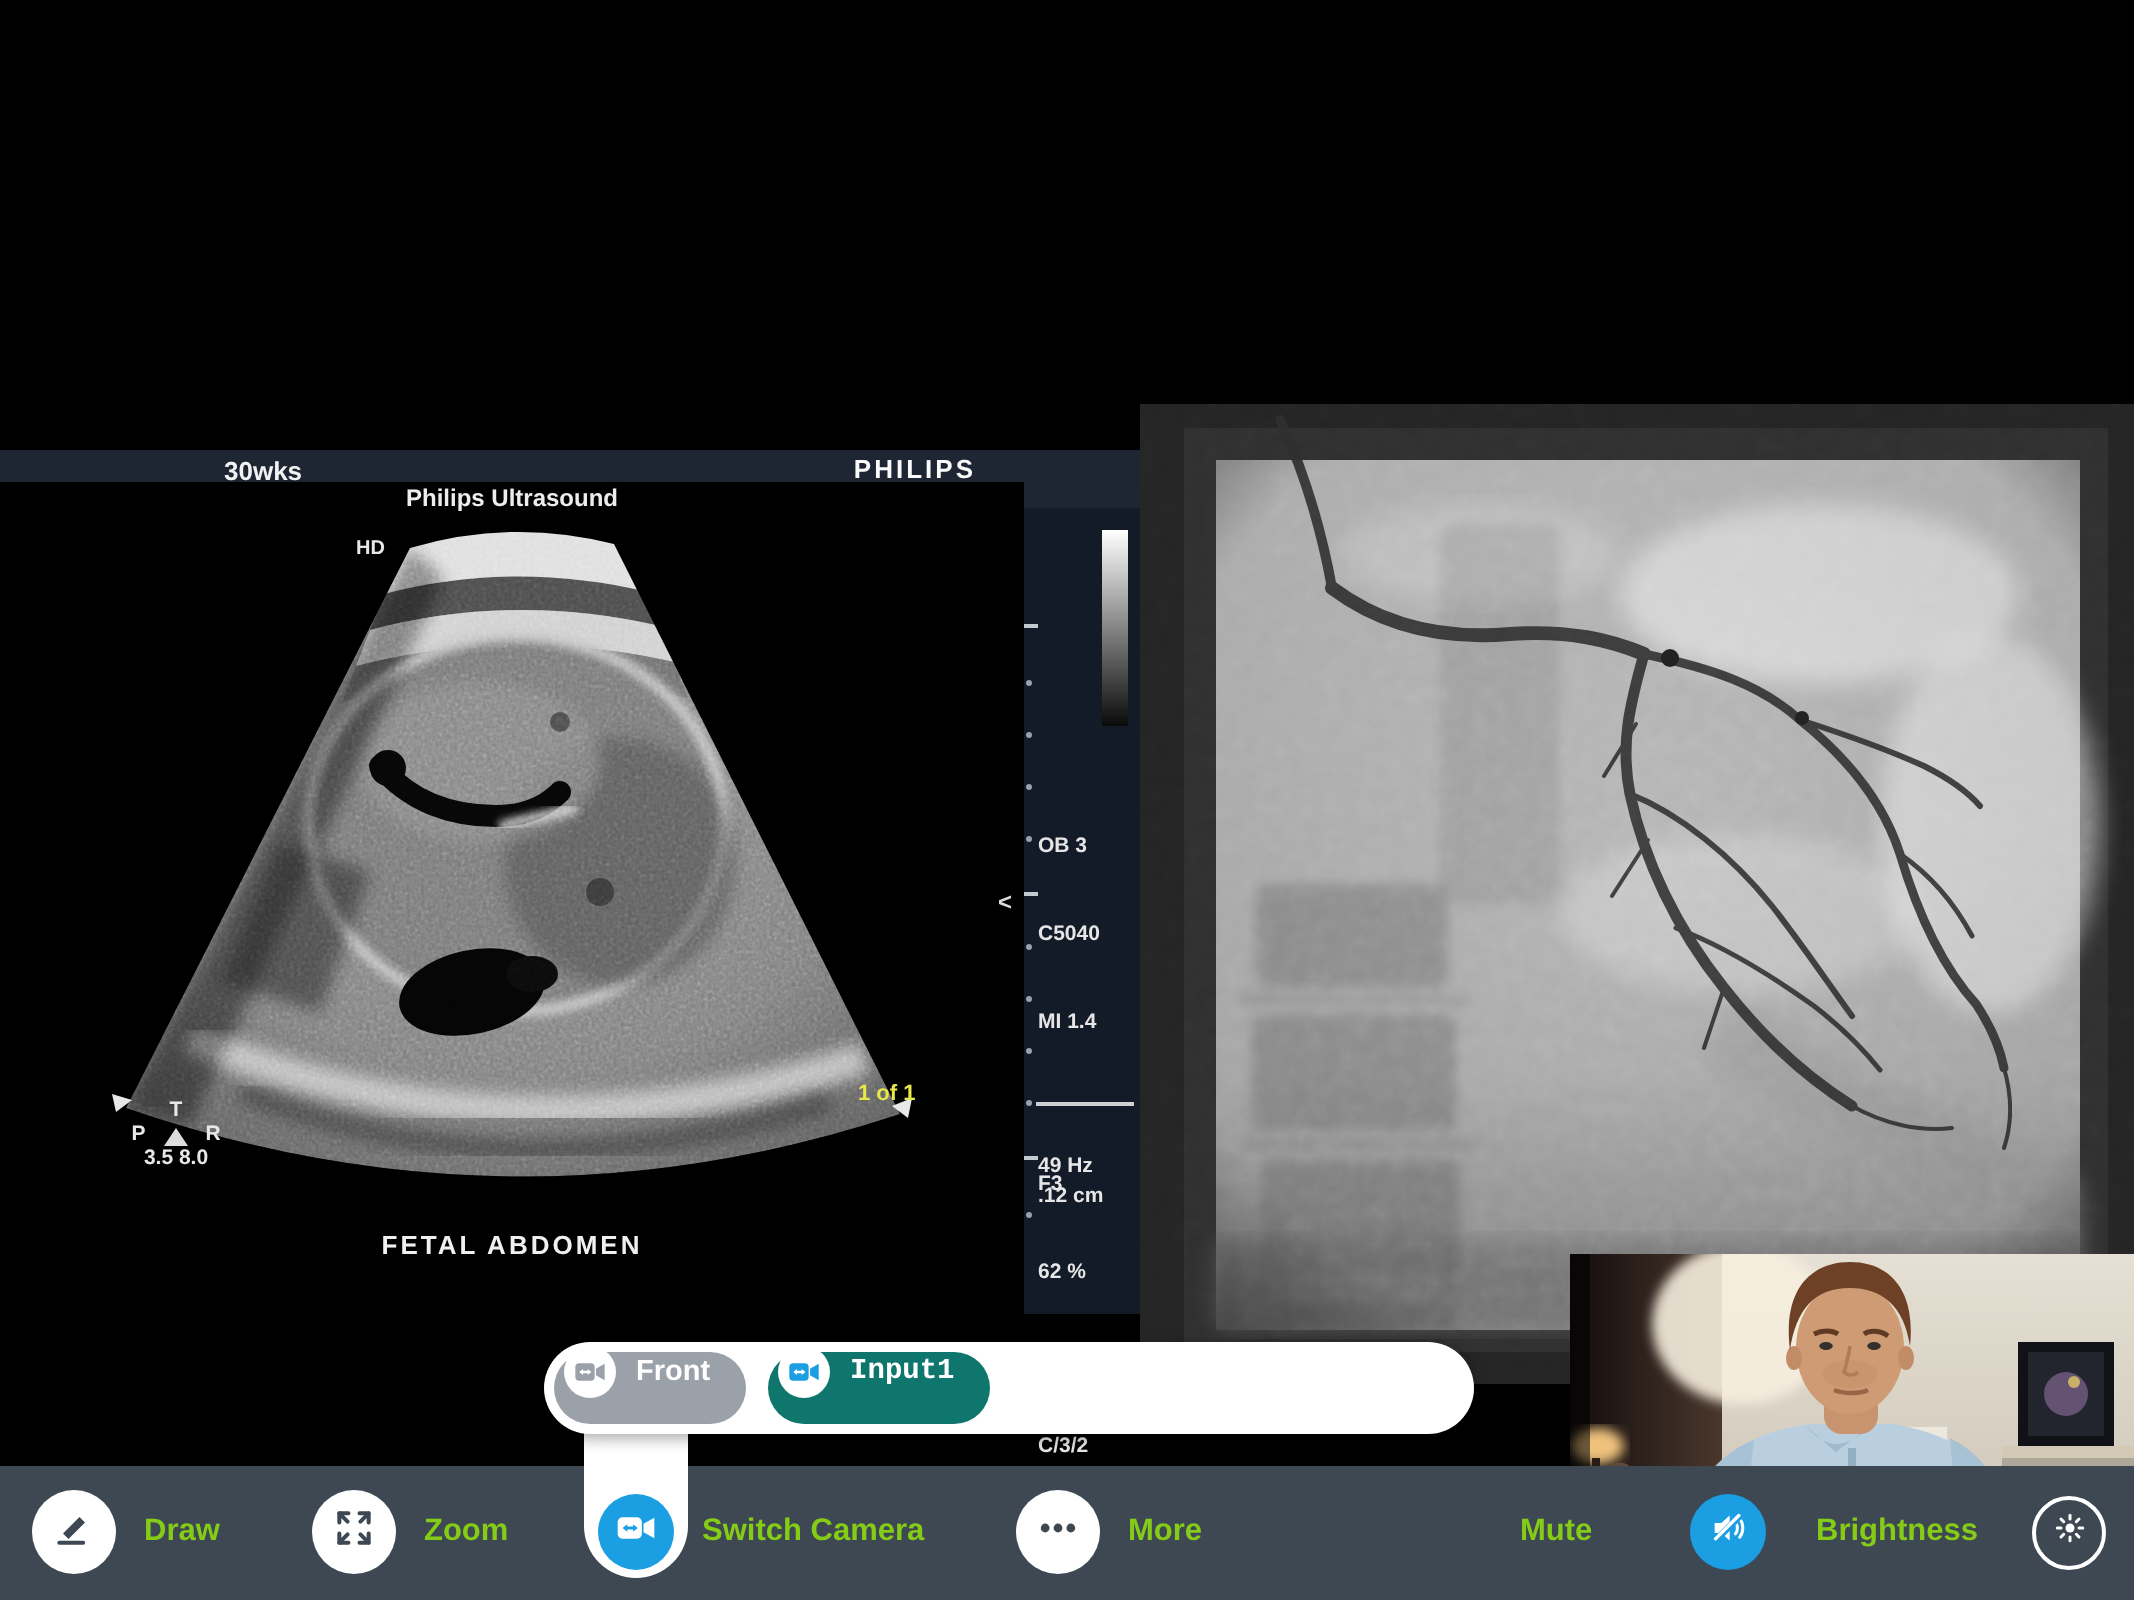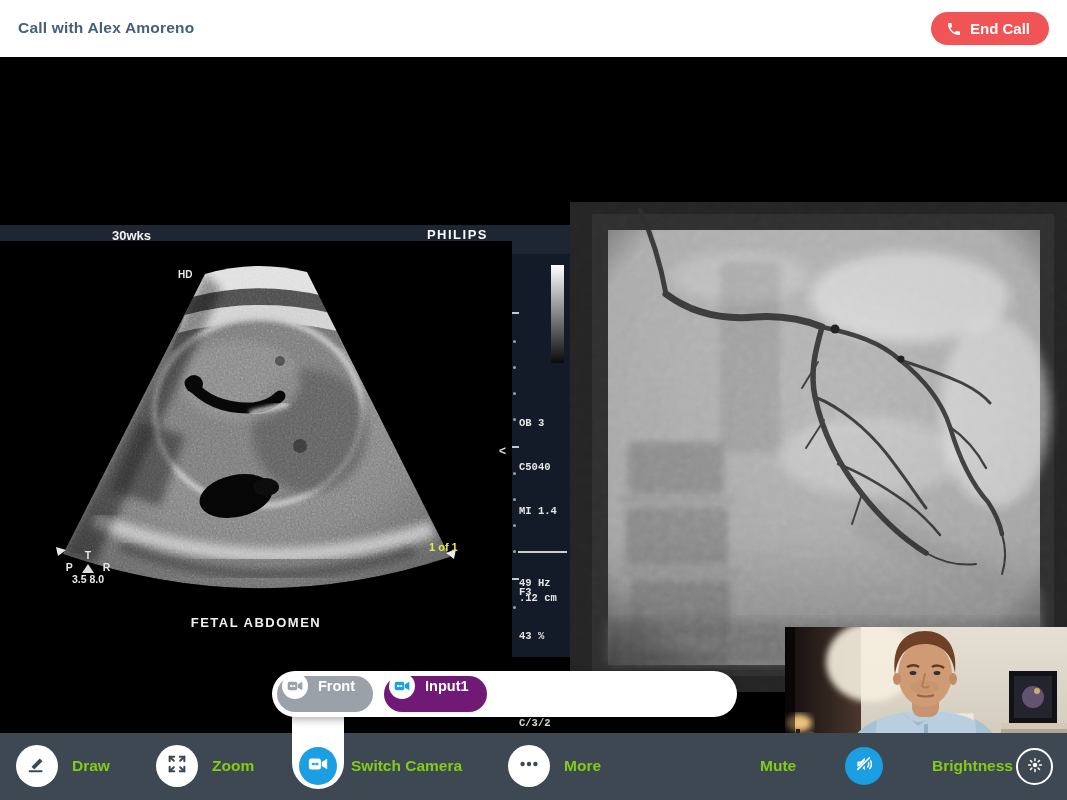--- a/index.html
+++ b/index.html
@@ -24,21 +24,21 @@
   .us-gestation { position:absolute; left:112px; top:3px; color:#f2f2f2; font-size:13px; font-weight:700; }
   .us-brand { position:absolute; right:82px; top:2px; color:#fafafa; font-size:13px; font-weight:700; letter-spacing:1.5px; }
   .us-system { position:absolute; left:0; top:17px; width:512px; text-align:center; color:#ededed;
     font-size:12px; font-weight:700; text-shadow:0 0 3px #000; z-index:3; }
   .us-scan { position:absolute; left:0; top:16px; width:512px; height:416px; background:#000; }
   .us-hd { position:absolute; left:178px; top:44px; color:#e8e8e8; font-size:10px; font-weight:700; z-index:3; }
   .us-caption { position:absolute; left:0; top:390px; width:512px; text-align:center; color:#f0f0f0;
     font-size:13px; font-weight:700; letter-spacing:1.5px; z-index:3; }
   .us-counter { position:absolute; left:429px; top:316px; color:#e8e84a; font-size:11px; font-weight:700; z-index:3; }
   .us-focus { position:absolute; left:499px; top:219px; color:#dcdcdc; font-size:12px; font-weight:700; z-index:4; }
-  .us-sidebar { position:absolute; left:512px; top:29px; width:58px; height:403px; background:#131a28;font-family:Liberation Mono, monospace; }
+  .us-sidebar { position:absolute; left:512px; top:29px; width:58px; height:403px; background:#131a28; }
   .us-gradbar { position:absolute; left:39px; top:11px; width:13px; height:98px;
     background:linear-gradient(#fff, #0a0a0a); }
   .us-ticks { position:absolute; left:0; top:0; width:8px; height:403px; }
   .us-ticks i { position:absolute; left:1px; width:3px; height:3px; background:#9aa0ad; border-radius:50%; }
   .us-ticks b { position:absolute; left:0; width:7px; height:2px; background:#c4c9d2; }
   .us-readouts { position:absolute; left:7px; top:133px; color:#e6e6e6; font-size:10.5px; font-weight:700; line-height:14.6px; white-space:pre; }
   .us-hr { width:49px; height:2px; background:#cfcfcf; margin:3px 0 3px -1px; }
   .us-readouts-bottom { position:absolute; left:7px; top:322px; color:#e6e6e6; font-size:10.5px; font-weight:700; line-height:15px; }
   .us-orient { position:absolute; left:58px; top:324px; width:60px; color:#e8e8e8; font-size:10.5px; font-weight:700; text-align:center; z-index:3; }
   .us-orient .row { display:flex; justify-content:center; gap:9px; align-items:flex-end; }
@@ -68,38 +68,27 @@
   .sc-circle { position:absolute; left:299px; top:747px; width:38px; height:38px; border-radius:50%;
     background:#1b9ee2; display:flex; align-items:center; justify-content:center; z-index:6; cursor:pointer; }
   .cam-popup { position:absolute; left:272px; top:671px; width:465px; height:46px; background:#fff;
     border-radius:23px; display:flex; align-items:center; gap:11px; padding:0 5px; z-index:6;
     box-shadow:0 2px 8px rgba(0,0,0,.35); }
   .cam-pill { height:36px; border-radius:18px; display:flex; align-items:center; gap:10px;
     padding:0 18px 16px 5px; border:none; cursor:pointer; font-family:"Liberation Sans",sans-serif; }
   .cam-pill .ic { width:26px; height:26px; border-radius:50%; background:#fff; display:flex; align-items:center; justify-content:center; }
   .cam-pill span.lbl { color:#fff; font-size:14.5px; font-weight:700; }
   .pill-gray { background:#9aa1a8; } .pill-gray .ic svg { color:#9aa1a8; }
-  .pill-blue { background:#701a75; } .pill-blue .ic svg { color:#1b9ee2; }
+  .pill-blue { background:#0f766e;font-family:Liberation Mono, monospace; } .pill-blue .ic svg { color:#1b9ee2; }
 </style>
 </head>
 <body>
 
 <div class="app">
 
-  <div class="header">
-    <div class="header-title">Call with Alex Amoreno</div>
-    <button class="end-call-btn">
-      <span>
-          <svg width="16" height="16" viewBox="0 0 24 24" fill="#fff">
-            <path d="M6.62 10.79c1.44 2.83 3.76 5.14 6.59 6.59l2.2-2.2c.27-.27.67-.36 1.02-.24 1.12.37 2.33.57 3.57.57.55 0 1 .45 1 1V20c0 .55-.45 1-1 1-9.39 0-17-7.61-17-17 0-.55.45-1 1-1h3.5c.55 0 1 .45 1 1 0 1.25.2 2.45.57 3.57.11.35.03.74-.25 1.02l-2.2 2.2z"></path>
-          </svg>
-        </span>
-      <span>End Call</span>
-    </button>
-  </div>
 
   <div class="stage">
 
     <div class="us-panel">
       <div class="us-strip"></div>
       <div class="us-gestation">30wks</div>
       <div class="us-brand">PHILIPS</div>
 
       <svg class="us-scan" width="512" height="416" viewBox="0 0 512 416">
         <defs>
@@ -152,20 +141,21 @@
           <path d="M205,33 L63,313 L95,322 L222,48 Z" fill="#000" opacity="0.4" filter="url(#soft4)"></path>
           <path d="M140,180 L110,250 L160,265 L185,195 Z" fill="#1a1a1a" opacity="0.5" filter="url(#soft4)"></path>
           <rect x="0" y="0" width="512" height="416" filter="url(#speckle)" opacity="0.5" style="mix-blend-mode:overlay"></rect>
           <rect x="0" y="0" width="512" height="416" filter="url(#speckle)" opacity="0.25" style="mix-blend-mode:soft-light"></rect>
         </g>
 
         <path d="M56,306 l10,3 l-8,6 Z" fill="#e8e8e8"></path>
         <path d="M456,308 l-10,4 l8,6 Z" fill="#e8e8e8"></path>
       </svg>
 
+      <div class="us-system">Philips Ultrasound</div>
       <div class="us-hd">HD</div>
       <div class="us-caption">FETAL ABDOMEN</div>
       <div class="us-counter">1 of 1</div>
       <div class="us-focus">&lt;</div>
 
       <div class="us-sidebar">
         <div class="us-gradbar"></div>
         <div class="us-ticks">
           <b style="top:58px"></b>
             <i style="top:86px"></i>
@@ -179,21 +169,21 @@
             <i style="top:296px"></i>
             <b style="top:324px"></b>
             <i style="top:352px"></i>
         </div>
         <div class="us-readouts">
           <div>OB 3</div>
           <div>C5040</div>
           <div>MI 1.4</div>
           <div class="us-hr"></div>
           <div>F3</div>
-          <div>43 %</div>
+          <div>62 %</div>
           <div>232dB/C6</div>
           <div>C/3/2</div>
           <div class="us-hr"></div>
         </div>
         <div class="us-readouts-bottom">
           <div>49 Hz</div>
           <div>.12 cm</div>
         </div>
       </div>
 
@@ -422,21 +412,21 @@
     <div class="tb-circle tb-blue" style="left:845px; top:14px; width:38px; height:38px">
       <span><svg width="20" height="20" viewBox="0 0 24 24" fill="#fff">
             <path d="M4 9 v6 h4 l5 4.5 V4.5 L8 9 Z"></path>
             <path d="M16.5 8.5 c1.5 1.8 1.5 5.2 0 7" stroke="#fff" stroke-width="1.8" fill="none" stroke-linecap="round"></path>
             <path d="M19 6.5 c2.5 3 2.5 8 0 11" stroke="#fff" stroke-width="1.8" fill="none" stroke-linecap="round"></path>
             <path d="M4.5 19.5 L19.5 4.5" stroke="#1b9ee2" stroke-width="4"></path>
             <path d="M4.5 18.5 L18.5 4.5" stroke="#fff" stroke-width="2" stroke-linecap="round"></path>
           </svg></span>
     </div>
 
-    <div class="tb-label" style="left:932px">Brightness</div>
+    <div class="tb-label" style="left:908px">Brightness</div>
     <div class="tb-ring" style="left:1016px">
       <span><svg width="18" height="18" viewBox="0 0 24 24" fill="#fff" stroke="#fff" stroke-width="2" stroke-linecap="round">
             <circle cx="12" cy="12" r="3" stroke="none"></circle>
             <path d="M12 3.5 V6"></path>
             <path d="M12 18 V20.5"></path>
             <path d="M3.5 12 H6"></path>
             <path d="M18 12 H20.5"></path>
             <path d="M6 6 l1.8 1.8"></path>
             <path d="M16.2 16.2 L18 18"></path>
             <path d="M18 6 l-1.8 1.8"></path>

